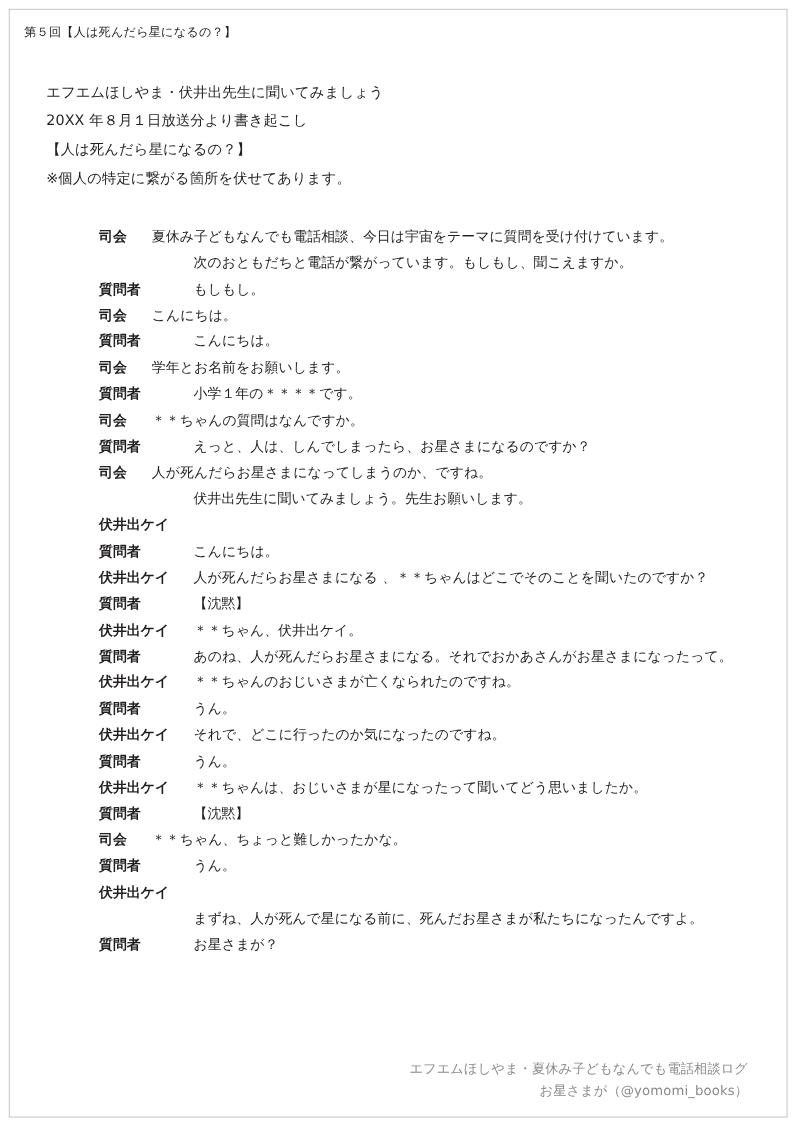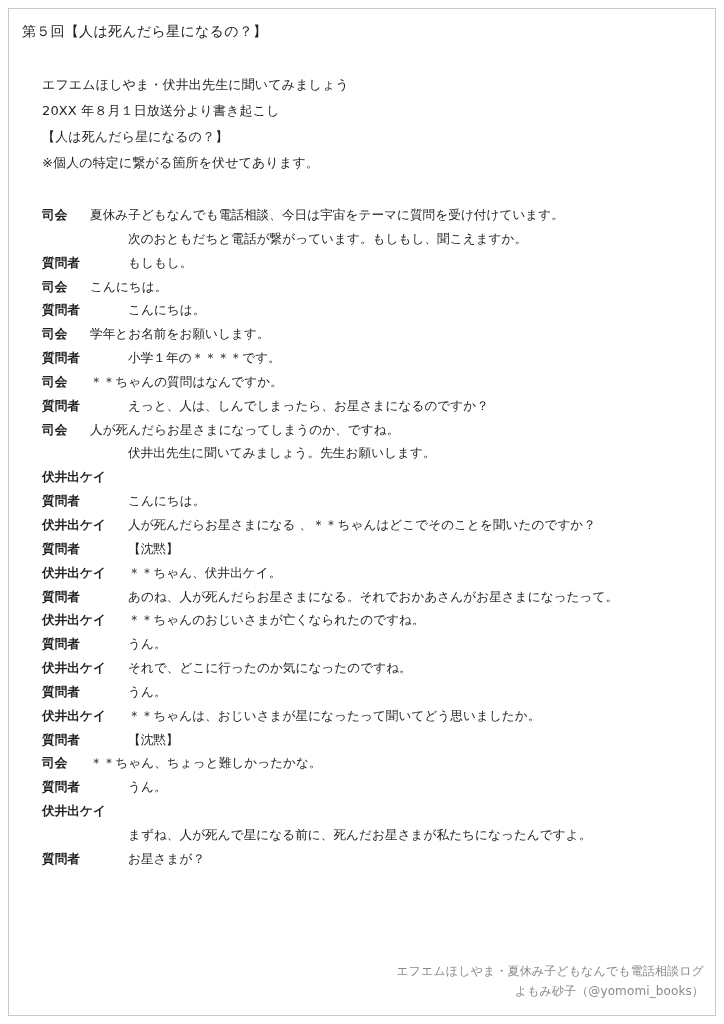--- a/index.html
+++ b/index.html
@@ -27,21 +27,21 @@
     bottom: 8px;
     border: 1px solid #c9c9c9;
     box-sizing: border-box;
     pointer-events: none;
   }
   .header {
     position: absolute;
     left: 22px;
     top: 22px;
     right: 36px;
-    font-size: 14px;
+    font-size: 11px;
     line-height: 1.4;
     color: #231f20;
     letter-spacing: 0.02em;
   }
   .intro {
     position: absolute;
     left: 42px;
     top: 72px;
     right: 40px;
     font-size: 13px;
@@ -58,20 +58,21 @@
     top: 204px;
     right: 26px;
     font-size: 12.6px;
     line-height: 1.72;
     letter-spacing: 0.005em;
   }
   .line {
     display: flex;
     align-items: flex-end;
     margin-bottom: 2.2px;
+    margin-left: 48px;
   }
   .speaker {
     flex: 0 0 auto;
     font-weight: bold;
     white-space: nowrap;
   }
   .speaker.w-shi {
     width: 48px;
   }
   .speaker.w-shitsu {
@@ -82,21 +83,21 @@
   }
   .utterance {
     flex: 1 1 auto;
     white-space: pre-wrap;
   }
   .cont {
     padding-left: 86px;
   }
   .footer {
     position: absolute;
-    right: 20px;
+    right: 44px;
     bottom: 22px;
     text-align: right;
     font-size: 12px;
     line-height: 1.65;
     color: #8a8a8a;
     letter-spacing: 0.01em;
   }
 </style>
 </head>
 <body>
@@ -220,15 +221,15 @@
         <div class="utterance cont">まずね、人が死んで星になる前に、死んだお星さまが私たちになったんですよ。</div>
       </div>
       <div class="line">
         <div class="speaker w-shitsu">質問者</div>
         <div class="utterance">お星さまが？</div>
       </div>
     </div>
 
   <div class="footer">
     <div>エフエムほしやま・夏休み子どもなんでも電話相談ログ</div>
-    <div>よもみ砂子（@yomomi_books）</div>
+    <div>お星さまが（@yomomi_books）</div>
   </div>
 </div>
 
 </body></html>

